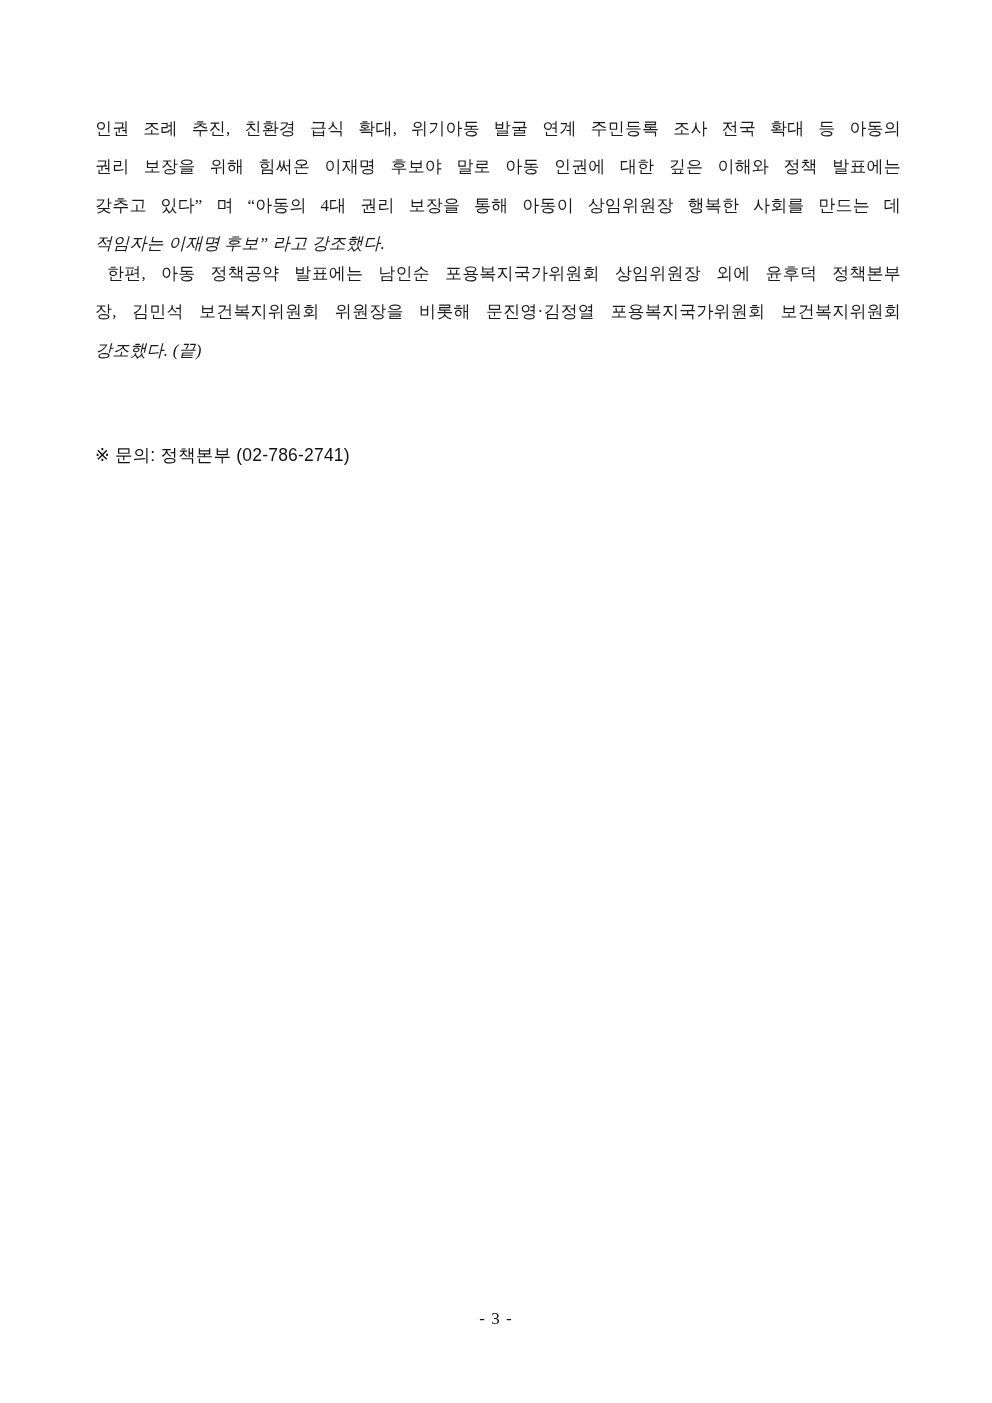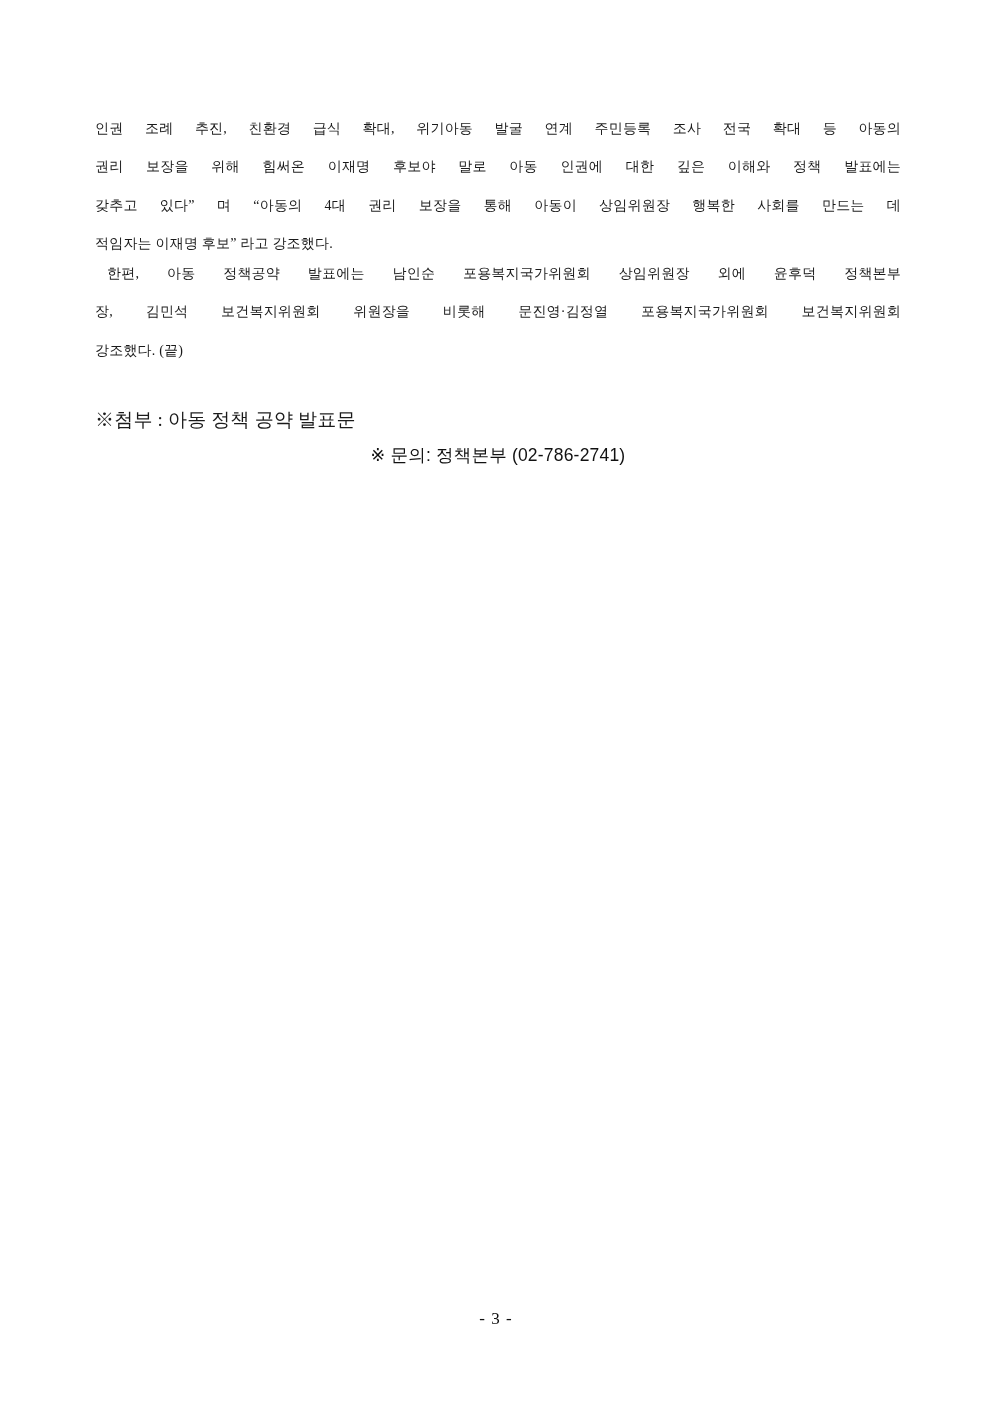--- a/index.html
+++ b/index.html
@@ -15,51 +15,52 @@
     overflow: hidden;
     font-family: "Liberation Serif", "DejaVu Serif", serif;
     color: #1a1a1a;
   }
   .textcol {
     position: absolute;
     left: 95px;
     width: 806px;
   }
   .para {
-    font-size: 14px;
+    font-size: 17px;
     line-height: 38.4px;
     letter-spacing: 0.2px;
   }
   .jline {
     text-align: justify;
     text-align-last: justify;
   }
   .lline {
     text-align: left;
     text-align-last: left;
+    font-style: italic;
   }
   .indent1 {
     text-indent: 12px;
   }
   .p1 { top: 110px; }
   .p2 { top: 255px; }
   .attach {
     top: 405px;
     font-size: 19px;
     line-height: 30px;
     letter-spacing: 0.2px;
     text-align: left;
   }
   .contact {
     top: 442px;
     font-family: "Liberation Sans", "DejaVu Sans", sans-serif;
     font-size: 17.5px;
     line-height: 26px;
     letter-spacing: 0.2px;
-    text-align: center;
+    text-align: left;
     color: #111111;
   }
   .footer {
     position: absolute;
     left: 0;
     top: 1307px;
     width: 992px;
     text-align: center;
     font-size: 17px;
     line-height: 24px;
@@ -78,19 +79,18 @@
     <div class="jline">갖추고 있다” 며 “아동의 4대 권리 보장을 통해 아동이 상임위원장 행복한 사회를 만드는 데</div>
     <div class="lline">적임자는 이재명 후보” 라고 강조했다.</div>
   </div>
 
   <div class="textcol para p2">
     <div class="jline indent1">한편, 아동 정책공약 발표에는 남인순 포용복지국가위원회 상임위원장 외에 윤후덕 정책본부</div>
     <div class="jline">장, 김민석 보건복지위원회 위원장을 비롯해 문진영·김정열 포용복지국가위원회 보건복지위원회</div>
     <div class="lline">강조했다. (끝)</div>
   </div>
 
-  <div class="textcol attach">※첨부 : 아동 정책 공약 발표문</div>
 
   <div class="textcol contact">※ 문의: 정책본부 (02-786-2741)</div>
 
   <div class="footer">- 3 -</div>
 
 </div>
 
 </body></html>

